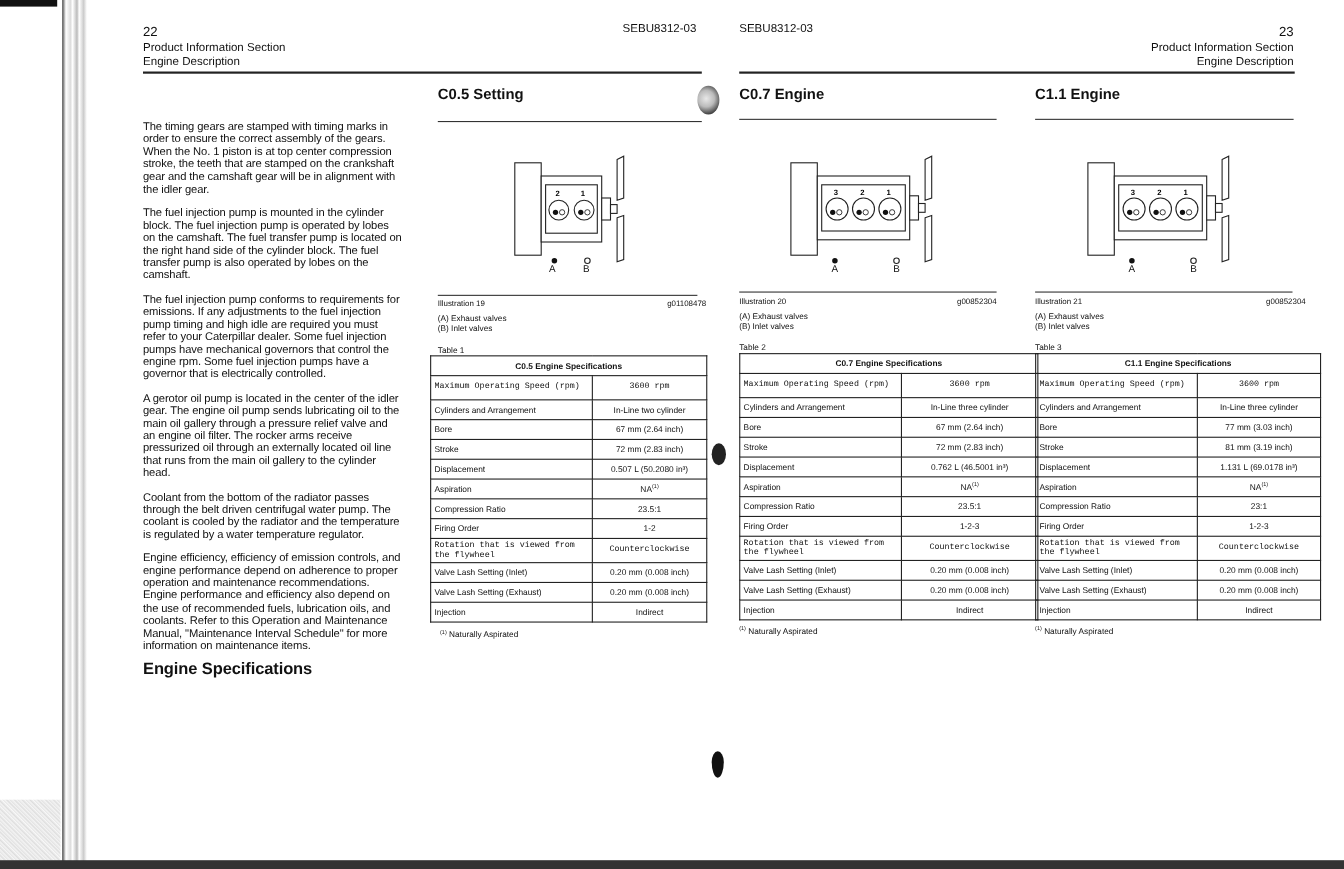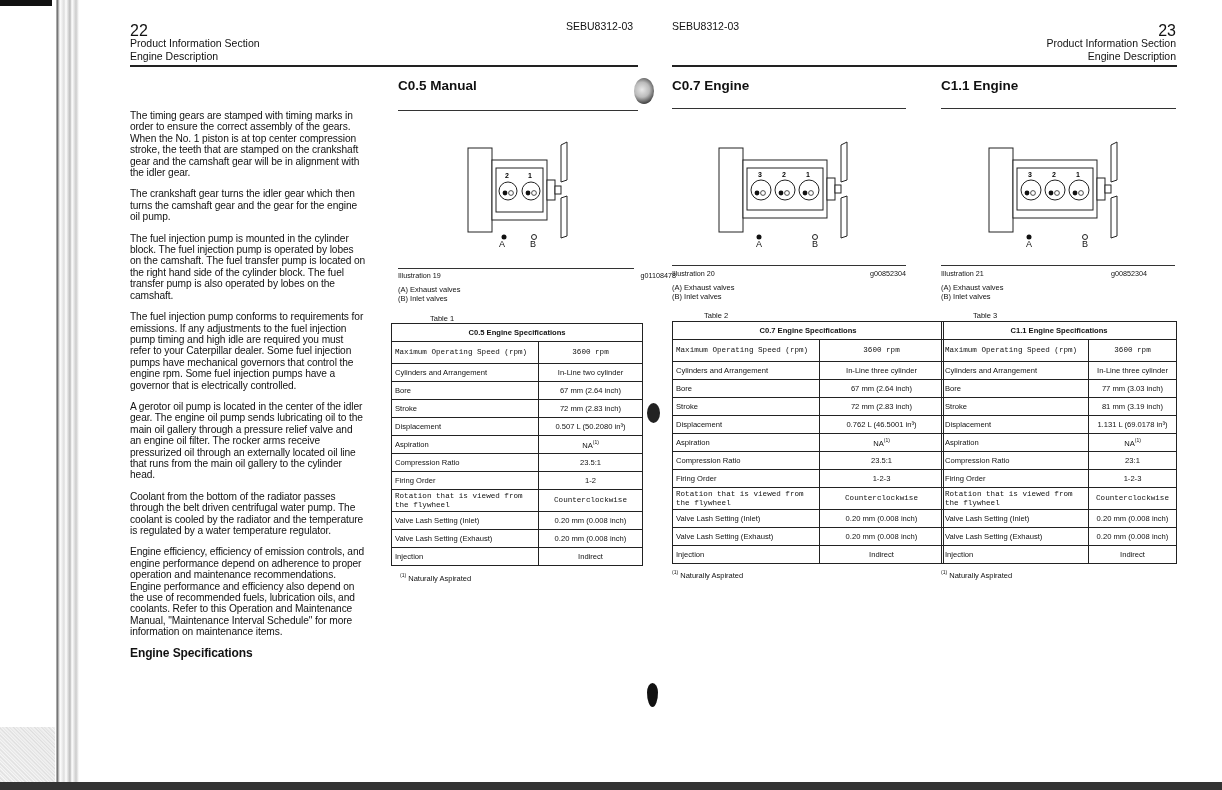--- a/index.html
+++ b/index.html
@@ -9,37 +9,37 @@
     font-family:"Liberation Sans", sans-serif;
   }
   .topbar { position:absolute; left:0; top:0; width:60px; height:6px; background:#111; }
   .spine-left { position:absolute; left:52px; top:0; width:30px; height:790px;
     background: linear-gradient(90deg,#fff 0,#fff 4px,#555 5px,#999 6px,#fff 8px,#ddd 12px,#fff 14px,#bbb 18px,#fff 20px,#ccc 24px,#fff 27px); }
   .bottombar { position:absolute; left:0; bottom:0; width:1222px; height:8px;
     background:#333; }
   .bottom-left-noise { position:absolute; left:0; bottom:8px; width:55px; height:55px;
     background: repeating-linear-gradient(45deg,#d8d8d8 0,#eee 2px,#cfcfcf 3px,#f5f5f5 5px); opacity:.7; }
 
-  .page-num { position:absolute; font-size:16px; }
+  .page-num { position:absolute; font-size:12px; }
   .hdr-text { position:absolute; font-size:10.5px; line-height:13px; }
   .hdr-right { text-align:right; }
   .rule { position:absolute; height:2px; background:#222; }
   .rule-thin { position:absolute; height:1px; background:#333; }
 
   .body-col { position:absolute; left:130px; top:110px; width:236px; font-size:10.2px; line-height:11.4px; letter-spacing:-0.1px; }
   .body-col p { margin:0 0 10px 0; }
-  .section-title { font-size:12px; font-weight:bold; margin:8px 0 10px 0; }
+  .section-title { font-size:15px; font-weight:bold; margin:8px 0 10px 0; }
   .note-label { font-weight:bold; }
 
   .eng-title { position:absolute; font-size:13.5px; font-weight:bold; }
 
   .diagram { position:absolute; }
   .illus-row { position:absolute; font-size:7.2px; display:flex; justify-content:space-between; }
   .legend { position:absolute; font-size:7.5px; line-height:9px; }
-  .table-label { position:absolute; font-size:7.5px;margin-left:32px; }
+  .table-label { position:absolute; font-size:7.5px; }
 
   table.spec { position:absolute; border-collapse:collapse; font-size:7.6px; }
   table.spec td, table.spec th { border:1px solid #222; padding:0 3px; }
   table.spec th { font-weight:bold; text-align:center; height:17px; }
   table.spec td.k { text-align:left; width:140px; }
   table.spec td.v { text-align:center; }
   table.spec tr.r1 td { height:21px; line-height:9px;font-family:Liberation Mono, monospace; }
   table.spec tr.rn td { height:17px; }
   table.spec sup { font-size:5px; }
   .footnote { position:absolute; font-size:7.5px; }
@@ -69,30 +69,29 @@
 <div class="rule" style="left:130px;top:65px;width:508px;"></div>
 
 <div class="hdr-text" style="left:672px;top:20px;">SEBU8312-03</div>
 <div class="page-num hdr-right" style="right:46px;top:22px;">23</div>
 <div class="hdr-text hdr-right" style="right:46px;top:37px;">Product Information Section</div>
 <div class="hdr-text hdr-right" style="right:46px;top:50px;">Engine Description</div>
 <div class="rule" style="left:672px;top:65px;width:505px;"></div>
 
 <div class="body-col">
   <p>The timing gears are stamped with timing marks in order to ensure the correct assembly of the gears. When the No. 1 piston is at top center compression stroke, the teeth that are stamped on the crankshaft gear and the camshaft gear will be in alignment with the idler gear.</p>
-  <p>The crankshaft gear turns the idler gear which then turns the camshaft gear and the gear for the engine oil pump.</p>
   <p>The fuel injection pump is mounted in the cylinder block. The fuel injection pump is operated by lobes on the camshaft. The fuel transfer pump is located on the right hand side of the cylinder block. The fuel transfer pump is also operated by lobes on the camshaft.</p>
   <p>The fuel injection pump conforms to requirements for emissions. If any adjustments to the fuel injection pump timing and high idle are required you must refer to your Caterpillar dealer. Some fuel injection pumps have mechanical governors that control the engine rpm. Some fuel injection pumps have a governor that is electrically controlled.</p>
   <p>A gerotor oil pump is located in the center of the idler gear. The engine oil pump sends lubricating oil to the main oil gallery through a pressure relief valve and an engine oil filter. The rocker arms receive pressurized oil through an externally located oil line that runs from the main oil gallery to the cylinder head.</p>
   <p>Coolant from the bottom of the radiator passes through the belt driven centrifugal water pump. The coolant is cooled by the radiator and the temperature is regulated by a water temperature regulator.</p>
   <p>Engine efficiency, efficiency of emission controls, and engine performance depend on adherence to proper operation and maintenance recommendations. Engine performance and efficiency also depend on the use of recommended fuels, lubrication oils, and coolants. Refer to this Operation and Maintenance Manual, "Maintenance Interval Schedule" for more information on maintenance items.</p>
   <div class="section-title">Engine Specifications</div>
 </div>
 
-<div class="eng-title" style="left:398px;top:78px;">C0.5 Manual</div>
+<div class="eng-title" style="left:398px;top:78px;">C0.5 Setting</div>
 <div class="rule-thin" style="left:398px;top:110px;width:240px;"></div>
 <svg class="diagram" style="left:460px;top:140px;" width="120" height="110" viewBox="0 0 120 110">
   <rect x="8" y="8" width="24" height="84" fill="#fff" stroke="#222" stroke-width="1"></rect>
   <rect x="32" y="20" width="55" height="60" fill="#fff" stroke="#222" stroke-width="1"></rect>
   <rect x="36" y="28" width="47" height="44" fill="#fff" stroke="#222" stroke-width="1"></rect>
   <circle cx="48" cy="51" r="9" fill="#fff" stroke="#222"></circle>
   <circle cx="45" cy="53" r="2.4" fill="#111"></circle>
     <circle cx="51" cy="53" r="2.4" fill="#fff" stroke="#222" stroke-width=".8"></circle>
   <circle cx="71" cy="51" r="9" fill="#fff" stroke="#222"></circle>
   <circle cx="68" cy="53" r="2.4" fill="#111"></circle>
@@ -102,21 +101,21 @@
   <rect x="87" y="40" width="8" height="20" fill="#fff" stroke="#222"></rect>
   <rect x="95" y="46" width="6" height="8" fill="#fff" stroke="#222"></rect>
   <polygon points="101,5 107,2 107,40 101,42" fill="#fff" stroke="#222"></polygon>
   <polygon points="101,58 107,56 107,96 101,98" fill="#fff" stroke="#222"></polygon>
   <circle cx="44" cy="97" r="2.5" fill="#111"></circle>
   <circle cx="74" cy="97" r="2.5" fill="#fff" stroke="#222"></circle>
 </svg>
 <div style="position:absolute;left:499px;top:239px;font-size:9px;">A</div>
 <div style="position:absolute;left:530px;top:239px;font-size:9px;">B</div>
 <div class="rule-thin" style="left:398px;top:268px;width:236px;"></div>
-<div class="illus-row" style="left:398px;top:271px;width:278px;">
+<div class="illus-row" style="left:398px;top:271px;width:244px;">
   <span>Illustration 19</span>
   <span>g01108478</span>
 </div>
 <div class="legend" style="left:398px;top:285px;">
   <div>(A) Exhaust valves</div>
   <div>(B) Inlet valves</div>
 </div>
 <div class="table-label" style="left:398px;top:314px;">Table 1</div>
 <table class="spec" style="left:391px;top:323px;width:252px;">
   <tbody>
@@ -290,30 +289,30 @@
   <rect x="112" y="38" width="8" height="22" fill="#fff" stroke="#222"></rect>
   <rect x="120" y="45" width="6" height="8" fill="#fff" stroke="#222"></rect>
   <polygon points="126,5 132,2 132,40 126,42" fill="#fff" stroke="#222"></polygon>
   <polygon points="126,58 132,56 132,96 126,98" fill="#fff" stroke="#222"></polygon>
   <circle cx="44" cy="97" r="2.5" fill="#111"></circle>
   <circle cx="100" cy="97" r="2.5" fill="#fff" stroke="#222"></circle>
 </svg>
 <div style="position:absolute;left:1026px;top:239px;font-size:9px;">A</div>
 <div style="position:absolute;left:1082px;top:239px;font-size:9px;">B</div>
 <div class="rule-thin" style="left:941px;top:265px;width:234px;"></div>
-<div class="illus-row" style="left:941px;top:269px;width:206px;">
+<div class="illus-row" style="left:941px;top:269px;width:246px;">
   <span>Illustration 21</span>
   <span>g00852304</span>
 </div>
 <div class="legend" style="left:941px;top:283px;">
   <div>(A) Exhaust valves</div>
   <div>(B) Inlet valves</div>
 </div>
 <div class="table-label" style="left:941px;top:311px;">Table 3</div>
-<table class="spec" style="left:941px;top:321px;width:236px;">
+<table class="spec" style="left:941px;top:321px;width:260px;">
   <tbody>
       <tr>
         <th colspan="2">C1.1 Engine Specifications</th>
       </tr>
   <tr class="r1">
         <td class="k">Maximum Operating Speed (rpm)</td>
         <td class="v">3600 rpm</td>
       </tr>
   <tr class="rn">
         <td class="k">Cylinders and Arrangement</td>

